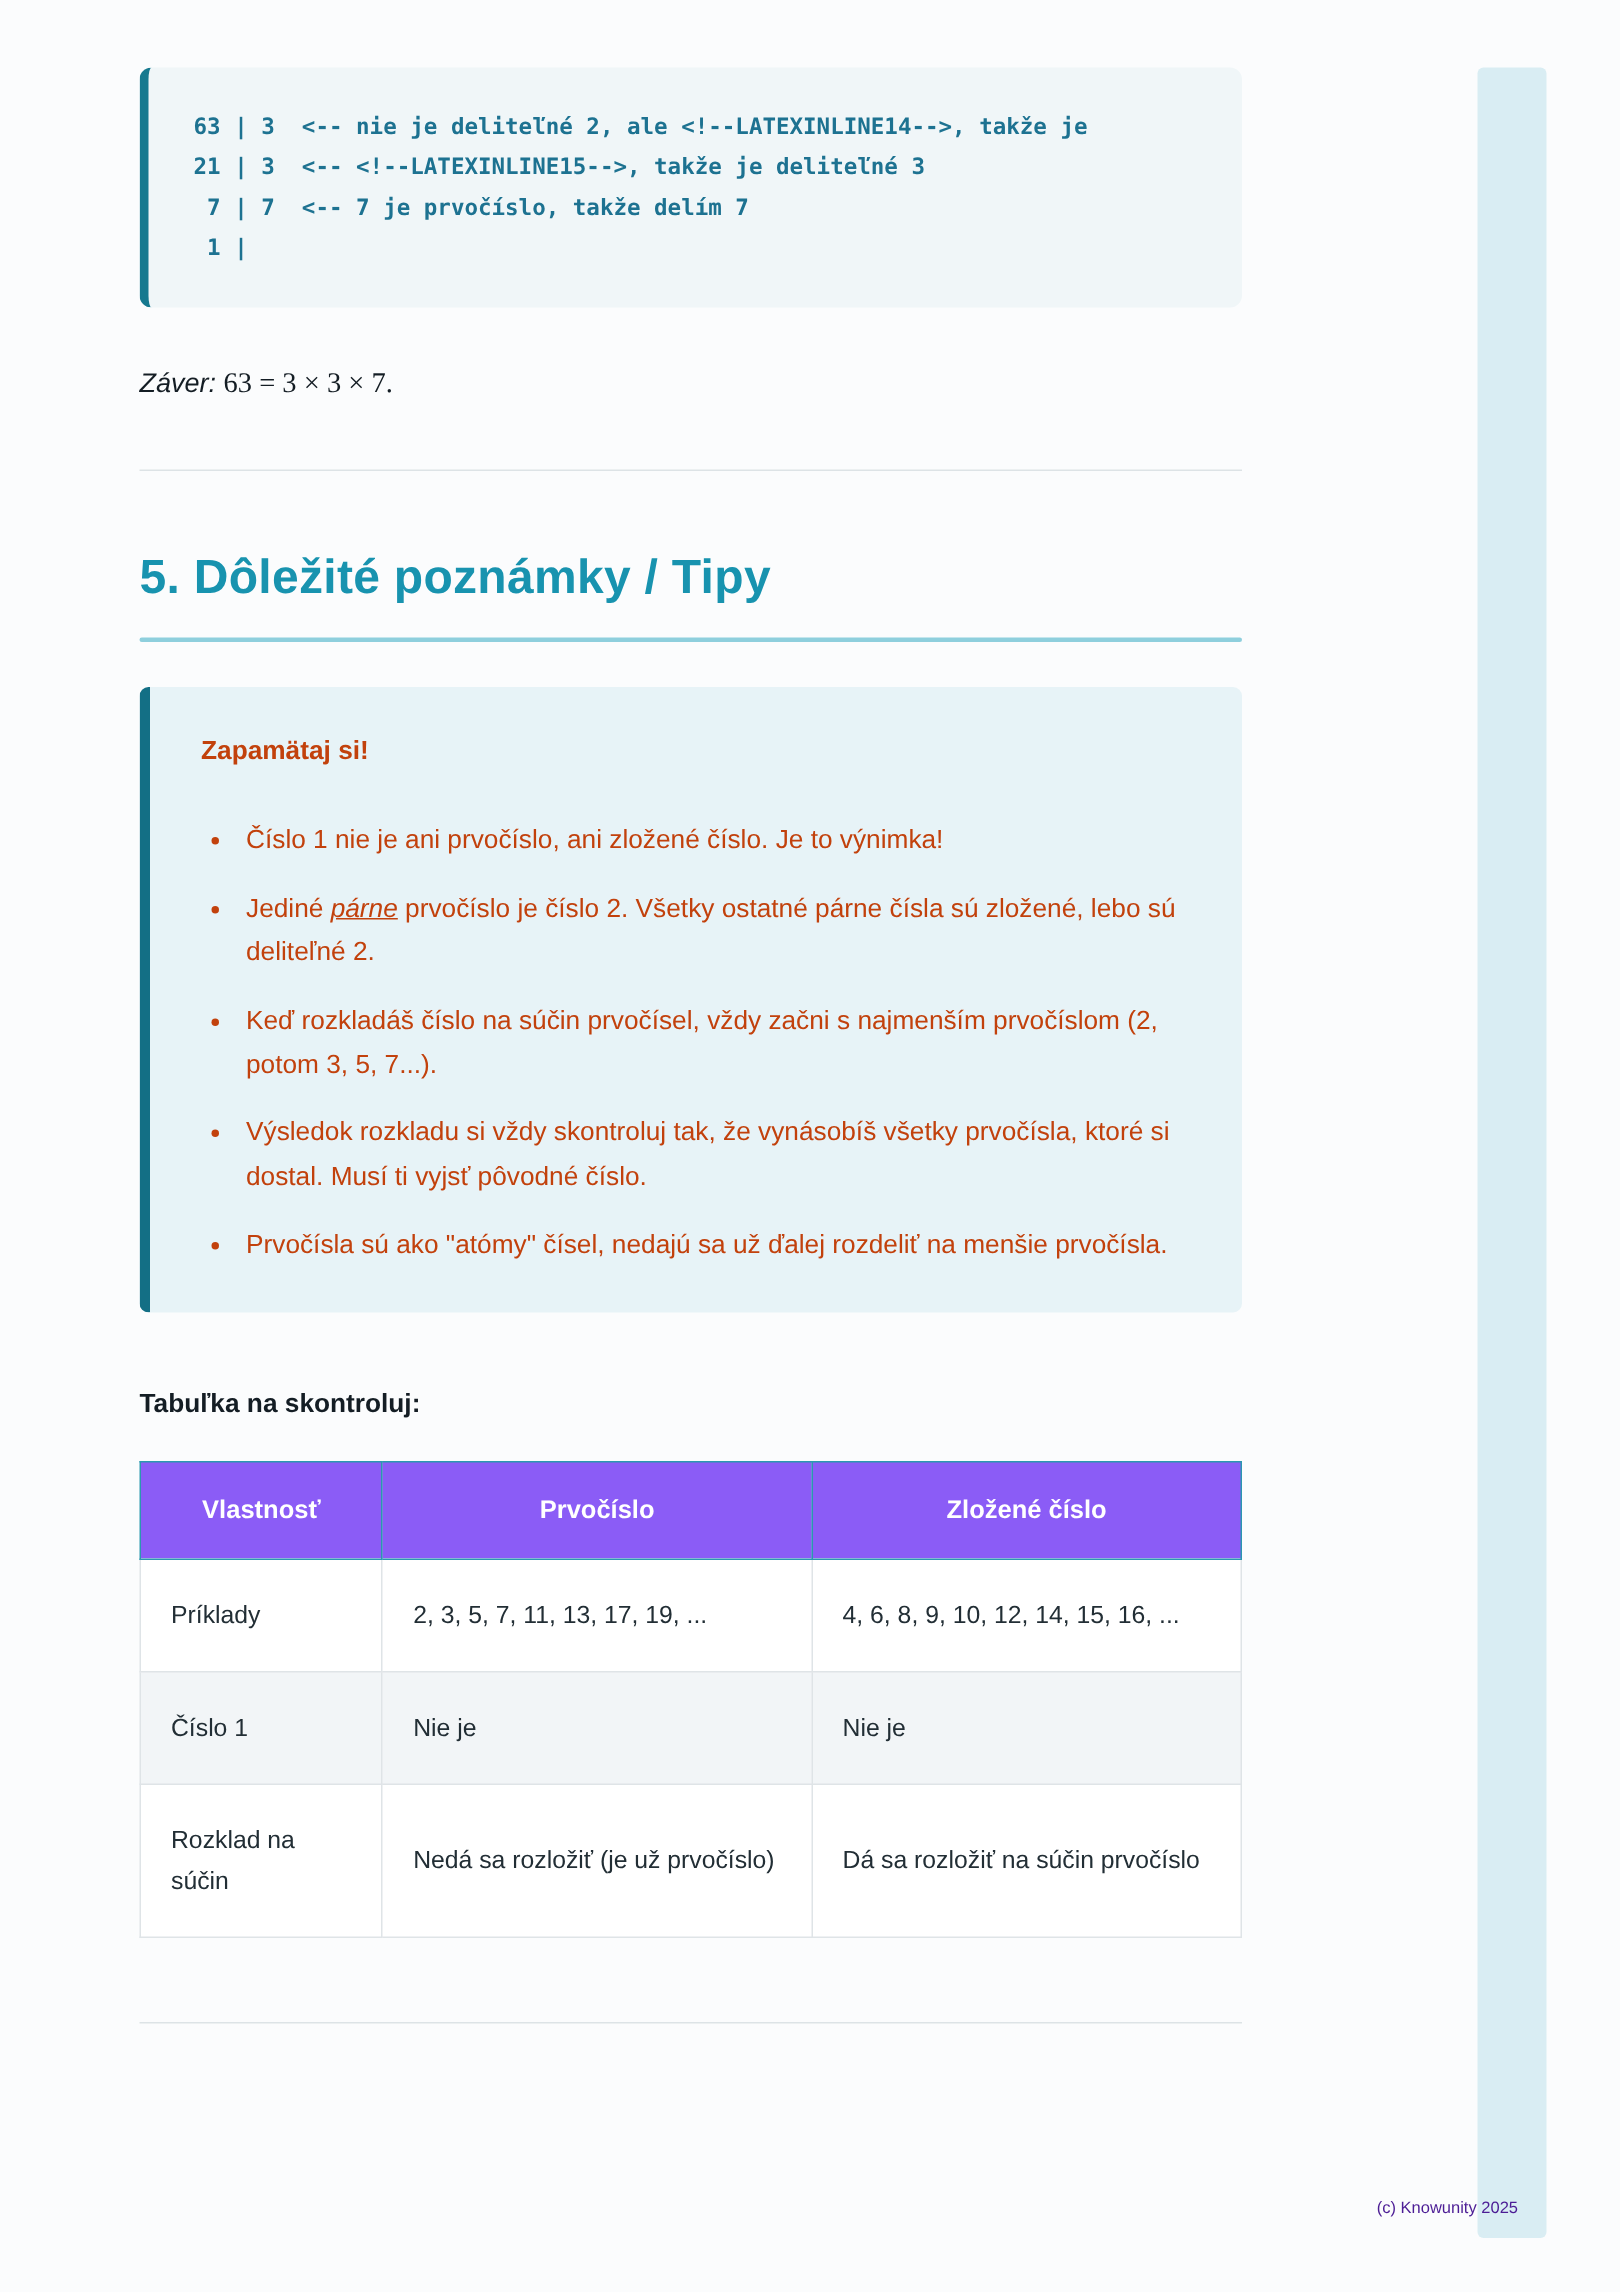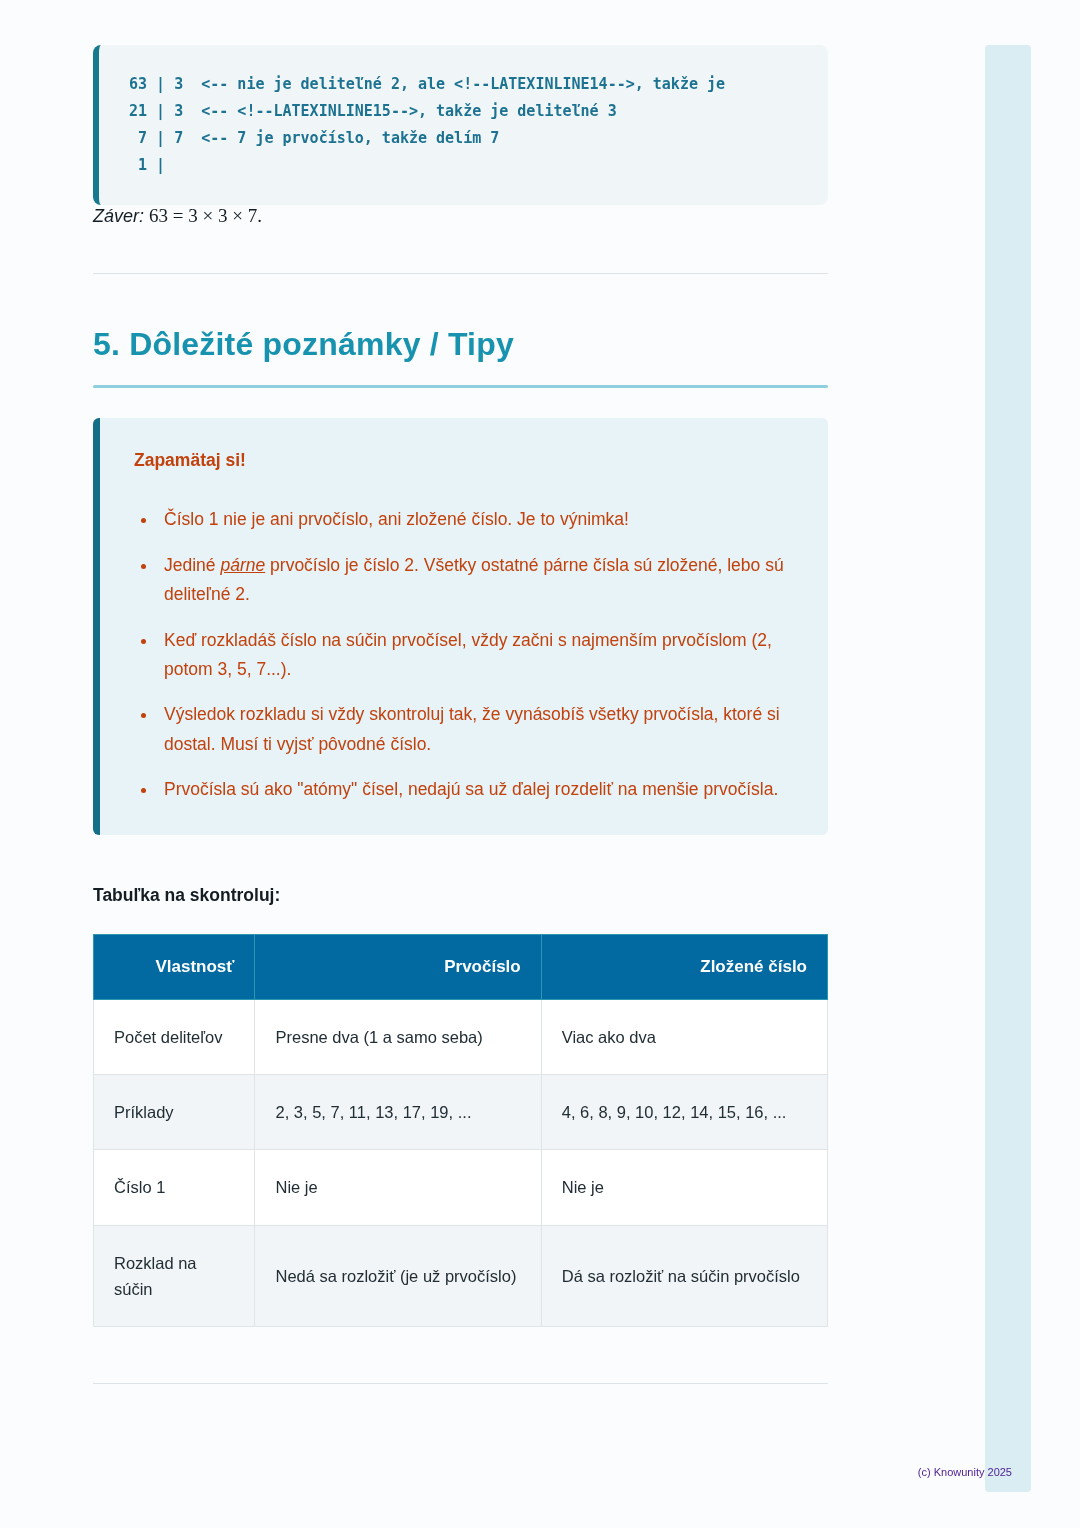--- a/index.html
+++ b/index.html
@@ -31,20 +31,21 @@
   .code-line {
     font-family: "DejaVu Sans Mono", monospace;
     font-size: 15px;
     font-weight: bold;
     color: #1d7291;
     line-height: 27px;
     white-space: pre;
   }
   
   .conclusion {
+    margin-top: 40px;
     font-size: 18px;
     color: #141d24;
   }
   .conclusion em {
     font-style: italic;
     font-family: "Liberation Sans", sans-serif;
   }
   .conclusion .math {
     font-family: "Liberation Serif", serif;
     font-size: 19px;
@@ -104,23 +105,23 @@
     color: #141d24;
   }
   .compare-table {
     margin-top: 28px;
     width: 100%;
     border-collapse: collapse;
     font-size: 16.5px;
     color: #222e35;
   }
   .compare-table th {
-    background: #0369a1;
+    background: #8b5cf6;
     color: #ffffff;
-    text-align: right;
+    text-align: center;
     font-weight: 700;
     font-size: 17px;
     padding: 22px 20px;
     border: 1px solid #2b97b0;
   }
   .compare-table td {
     border: 1px solid #dfe4e7;
     padding: 24px 20px;
     line-height: 1.6;
     vertical-align: middle;
@@ -201,25 +202,20 @@
     <table class="compare-table">
       <thead>
         <tr>
           <th>Vlastnosť</th>
           <th>Prvočíslo</th>
           <th>Zložené číslo</th>
         </tr>
       </thead>
       <tbody>
         <tr>
-          <td>Počet deliteľov</td>
-          <td>Presne dva (1 a samo seba)</td>
-          <td>Viac ako dva</td>
-        </tr>
-        <tr>
           <td>Príklady</td>
           <td>2, 3, 5, 7, 11, 13, 17, 19, ...</td>
           <td>4, 6, 8, 9, 10, 12, 14, 15, 16, ...</td>
         </tr>
         <tr>
           <td>Číslo 1</td>
           <td>Nie je</td>
           <td>Nie je</td>
         </tr>
         <tr>

